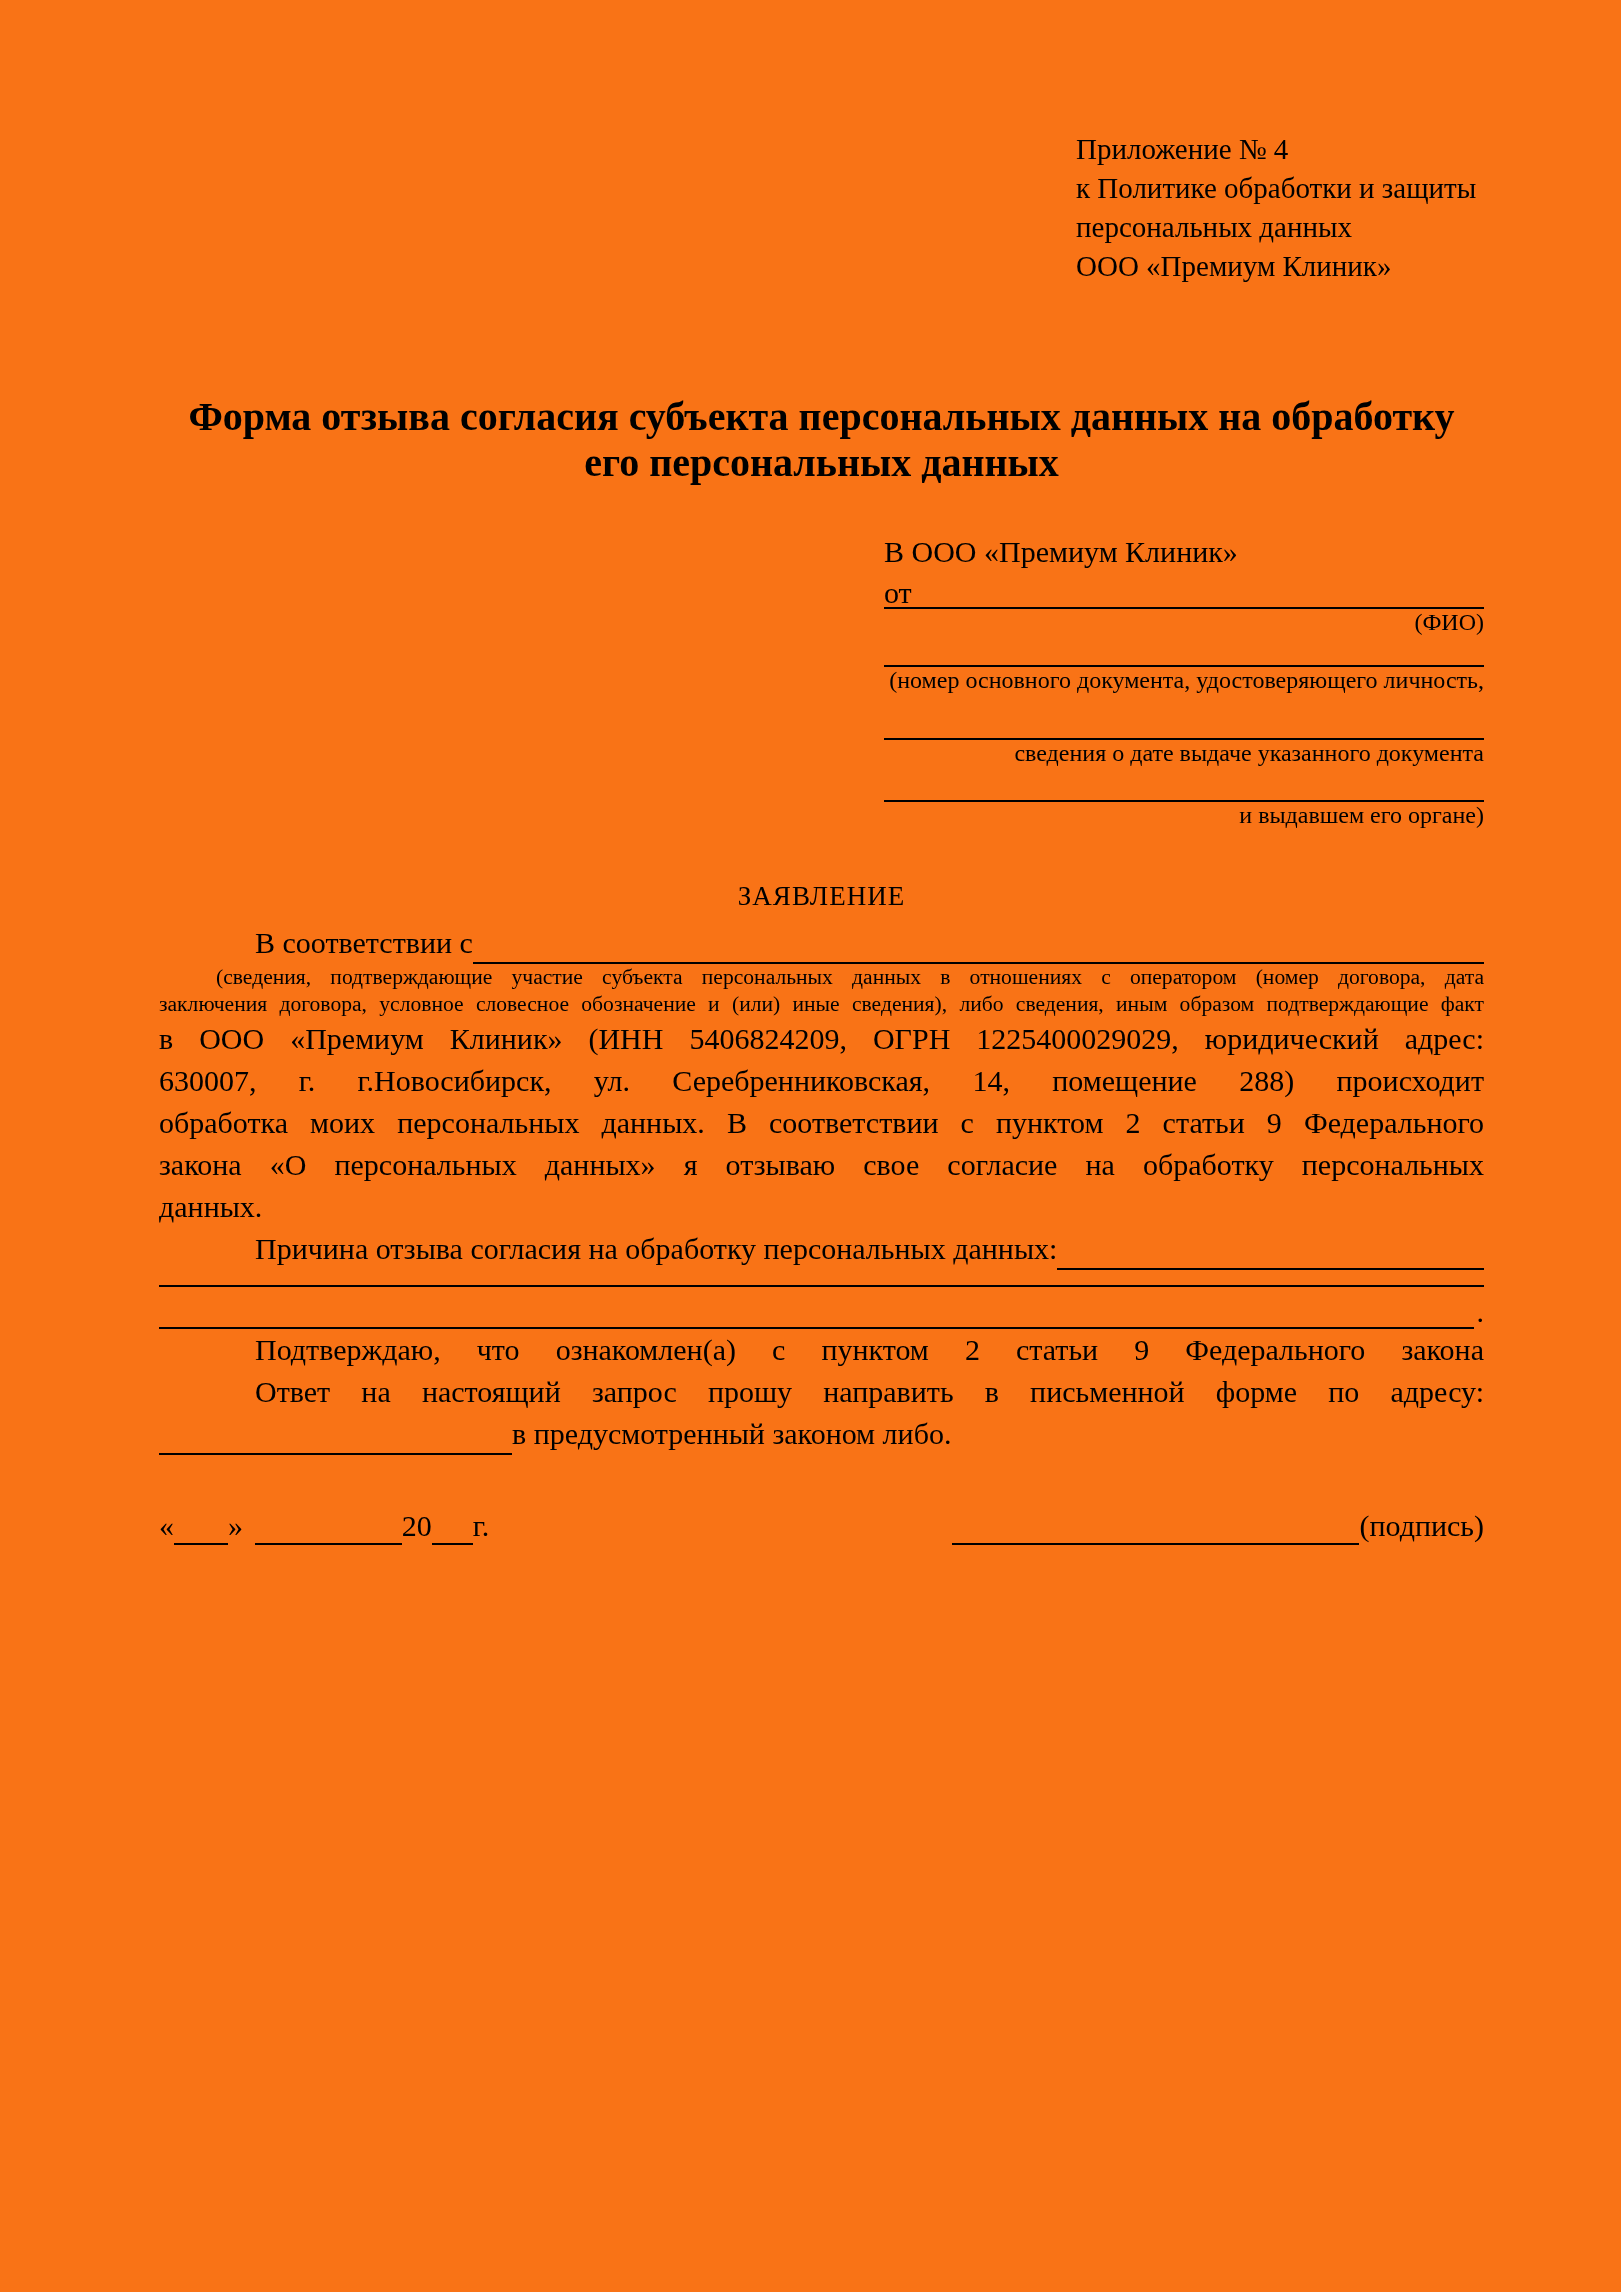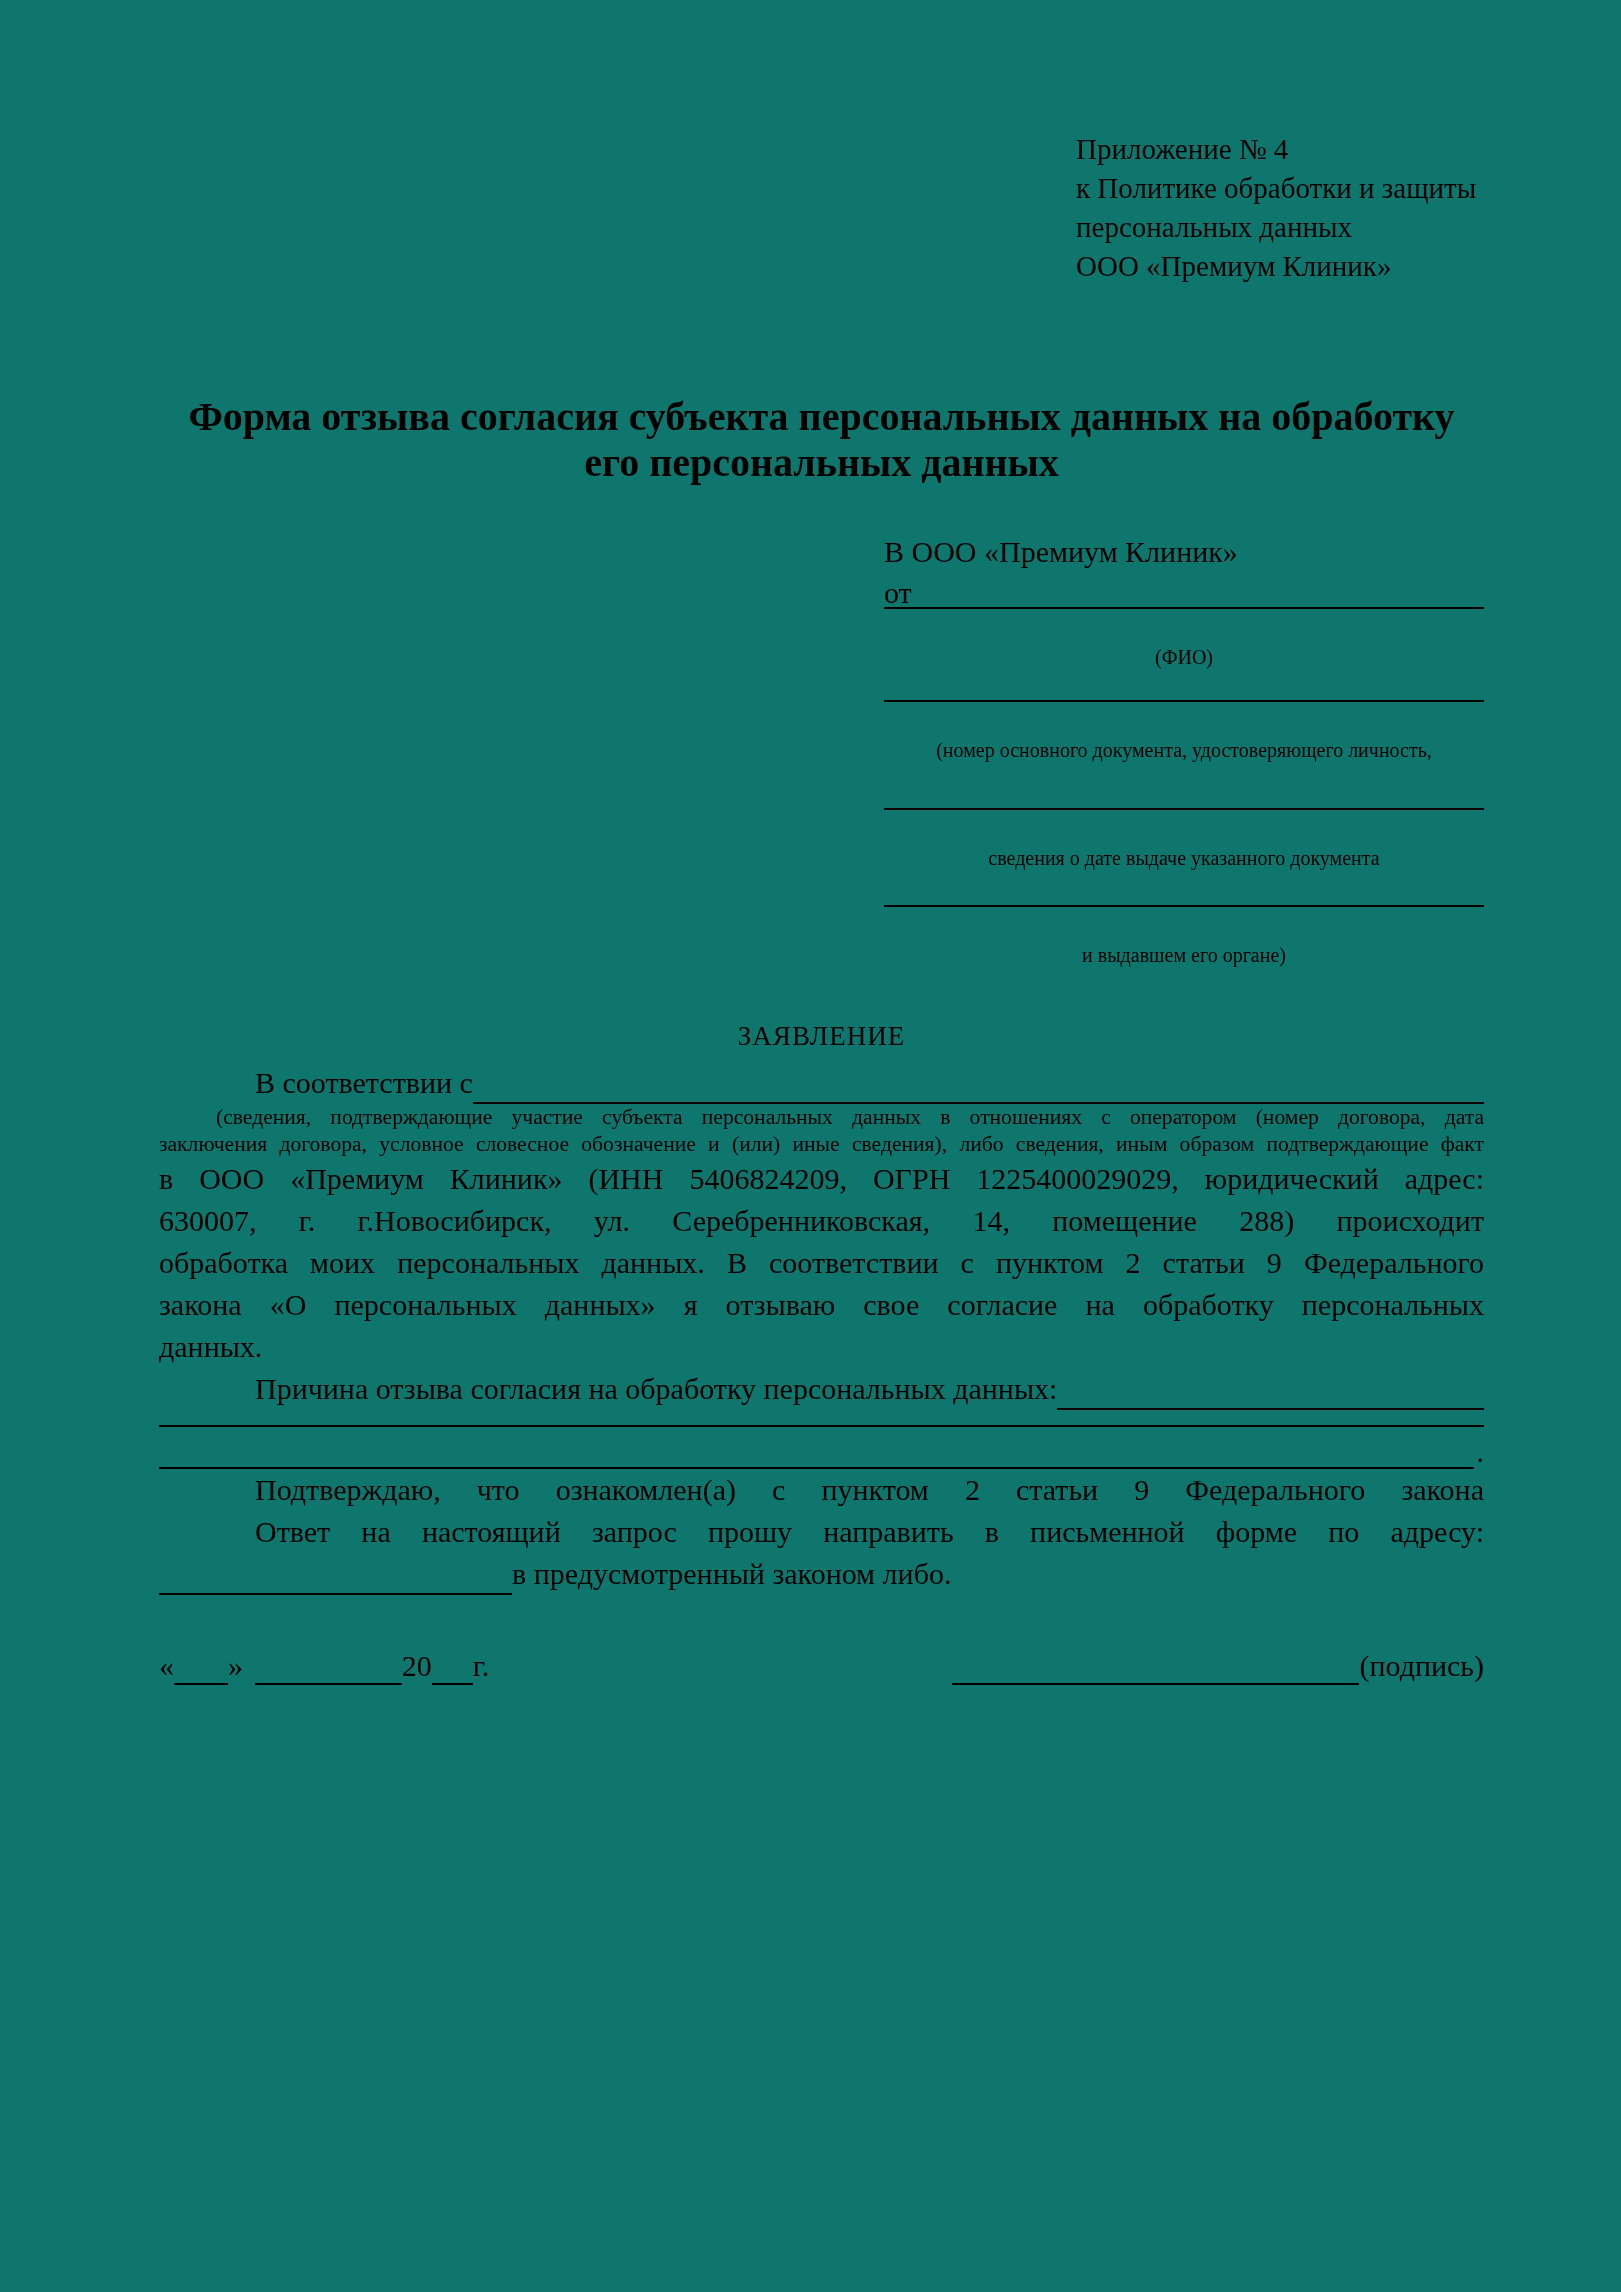--- a/index.html
+++ b/index.html
@@ -1,35 +1,35 @@
 <!DOCTYPE html>
 <html><head>
 <meta charset="utf-8">
 <style>
   * { margin:0; padding:0; box-sizing:border-box; }
   html, body { background:#ffffff; }
   .page {
     position:relative;
     width:1621px; height:2293px;
-    background:#0f766e; color:#000000;
+    background:#f97316; color:#000000;
     font-family:"Liberation Serif","DejaVu Serif",serif;
     overflow:hidden;
   }
   .content { position:absolute; left:159px; top:0; width:1325px; }
 
   .appendix { margin:130px 0 0 917px; font-size:29px; line-height:39px; }
   .appendix div { white-space:nowrap; }
 
   .doc-title { margin-top:108px; font-size:40px; line-height:46px; font-weight:bold; text-align:center; }
 
   .addressee { margin:45px 0 0 725px; width:600px; font-size:30px; line-height:41px; }
   .addr-to { height:41px; }
   .addr-from { height:35px; }
   .blank { height:0; border-bottom:2.9px solid #000; }
-  .caption { font-size:20px; line-height:27.4px; text-align:center; white-space:nowrap;margin-top:35px; }
+  .caption { font-size:24px; line-height:27.4px; text-align:right; white-space:nowrap; }
   .cap-fio  { margin-bottom:29px; }
   .cap-doc  { margin-bottom:43px; }
   .cap-date { margin-bottom:33px; }
 
   .st-heading { margin-top:45px; font-size:27px; line-height:43px; text-align:center; letter-spacing:1px; }
 
   .row { display:flex; font-size:30px; line-height:42px; }
   .indent { width:96px; flex:none; }
   .label { white-space:nowrap; }
   .fill { flex:1; border-bottom:2.9px solid #000; align-self:flex-end; height:37px; }

